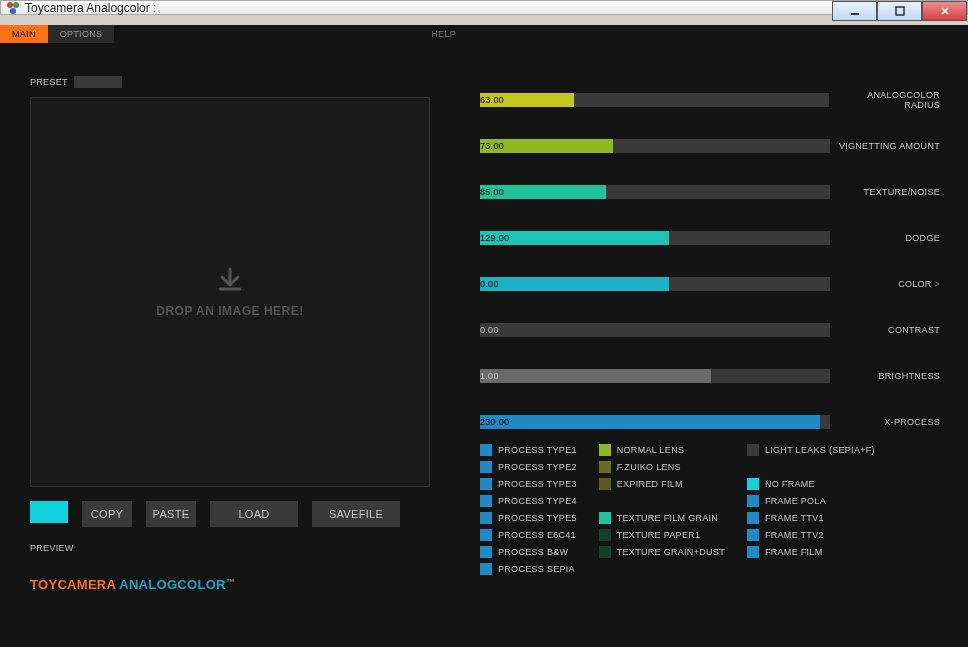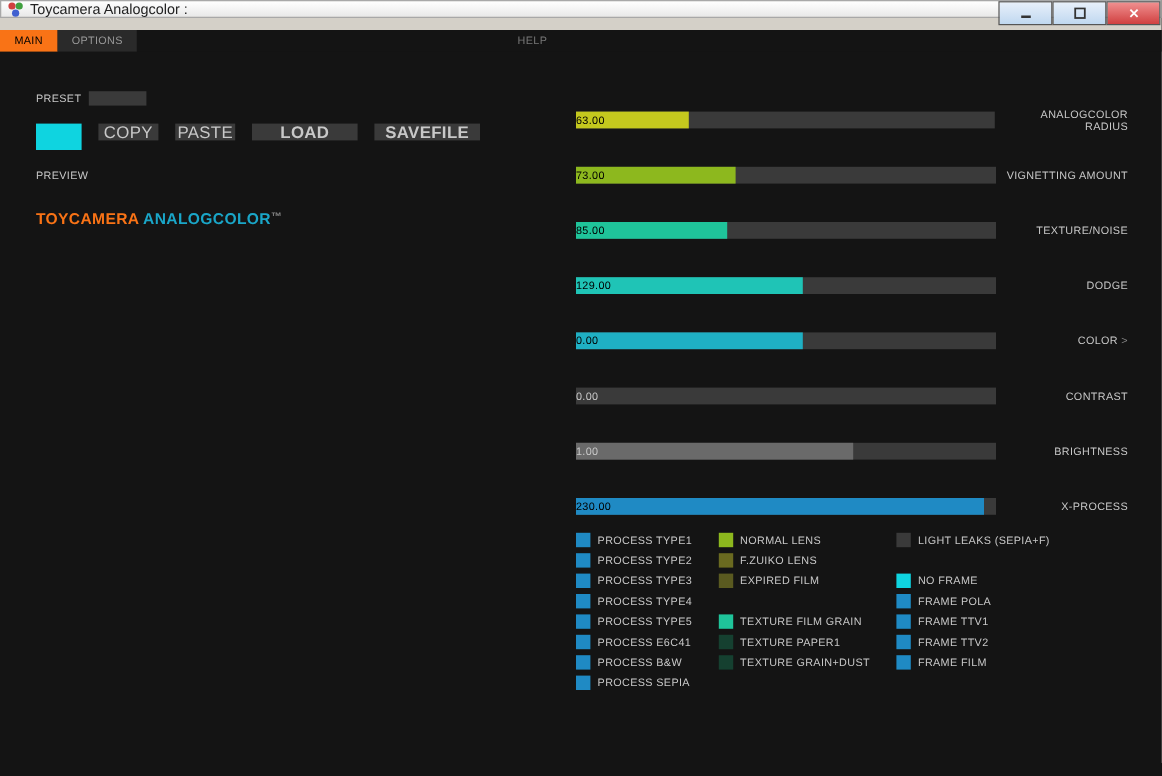--- a/index.html
+++ b/index.html
@@ -31,24 +31,24 @@
   .left-col { position: absolute; left: 0; top: 0; width: 400px; }
   .preset-row { display: flex; align-items: center; height: 14px; }
   .preset-label { font-size: 9px; color: #c8c8c8; margin-right: 6px; }
   .preset-field { background: #3a3a3a; height: 12px; width: 48px; }
 
   .drop-area { margin-top: 8px; width: 400px; height: 390px; border: 1px solid #333; background: #1a1a1a; display: flex; flex-direction: column; align-items: center; justify-content: center; color: #555; }
   .drop-arrow { font-size: 26px; margin-bottom: 6px; color: #555; }
   .drop-text { font-size: 12px; font-weight: bold; color: #555; letter-spacing: 0.5px; }
 
   .action-row { margin-top: 14px; display: flex; gap: 14px; }
-  .action-btn { height: 14px; background: #3a3a3a; color: #c8c8c8; font-size: 14px; display: flex; align-items: center; justify-content: center; cursor: pointer; }
+  .action-btn { height: 26px; background: #3a3a3a; color: #c8c8c8; font-size: 11px; display: flex; align-items: center; justify-content: center; cursor: pointer; }
   .preview-swatch { width: 38px; height: 22px; background: #0fd4e0; }
   .action-btn.copy, .action-btn.paste { width: 50px; }
-  .action-btn.load, .action-btn.save { width: 88px; font-weight: bold; }
+  .action-btn.load, .action-btn.save { width: 88px; }
   .preview-label { font-size: 9px; color: #c8c8c8; margin-top: 16px; }
 
   .logo { margin-top: 24px; font-size: 13px; font-weight: bold; letter-spacing: 0.3px; }
   .logo .tc { color: #f97316; }
   .logo .ac { color: #1aa6c8; }
   .logo .tm { font-size: 9px; color: #888; vertical-align: top; }
 
   
   .right-col { position: absolute; left: 450px; top: 18px; width: 460px; }
   .slider-row { display: flex; align-items: center; margin-bottom: 32px; height: 14px; }
@@ -110,20 +110,28 @@
   </div>
 
   <div class="content">
 
     <div class="left-col">
       <div class="preset-row">
         <span class="preset-label">PRESET</span>
         <div class="preset-field"></div>
       </div>
 
+      <div class="drop-area">
+        <div class="drop-arrow">
+          <svg width="28" height="24" viewBox="0 0 28 24">
+              <path d="M14 2 L14 14 M14 18 L6 10 M14 18 L22 10 M4 22 L24 22" stroke="#555" stroke-width="3" fill="none" stroke-linecap="round"></path>
+            </svg>
+        </div>
+        <div class="drop-text">DROP AN IMAGE HERE!</div>
+      </div>
 
       <div class="action-row">
         <div class="preview-swatch"></div>
         <div class="action-btn copy">COPY</div>
         <div class="action-btn paste">PASTE</div>
         <div class="action-btn load">LOAD</div>
         <div class="action-btn save">SAVEFILE</div>
       </div>
       <div class="preview-label">PREVIEW</div>
 

